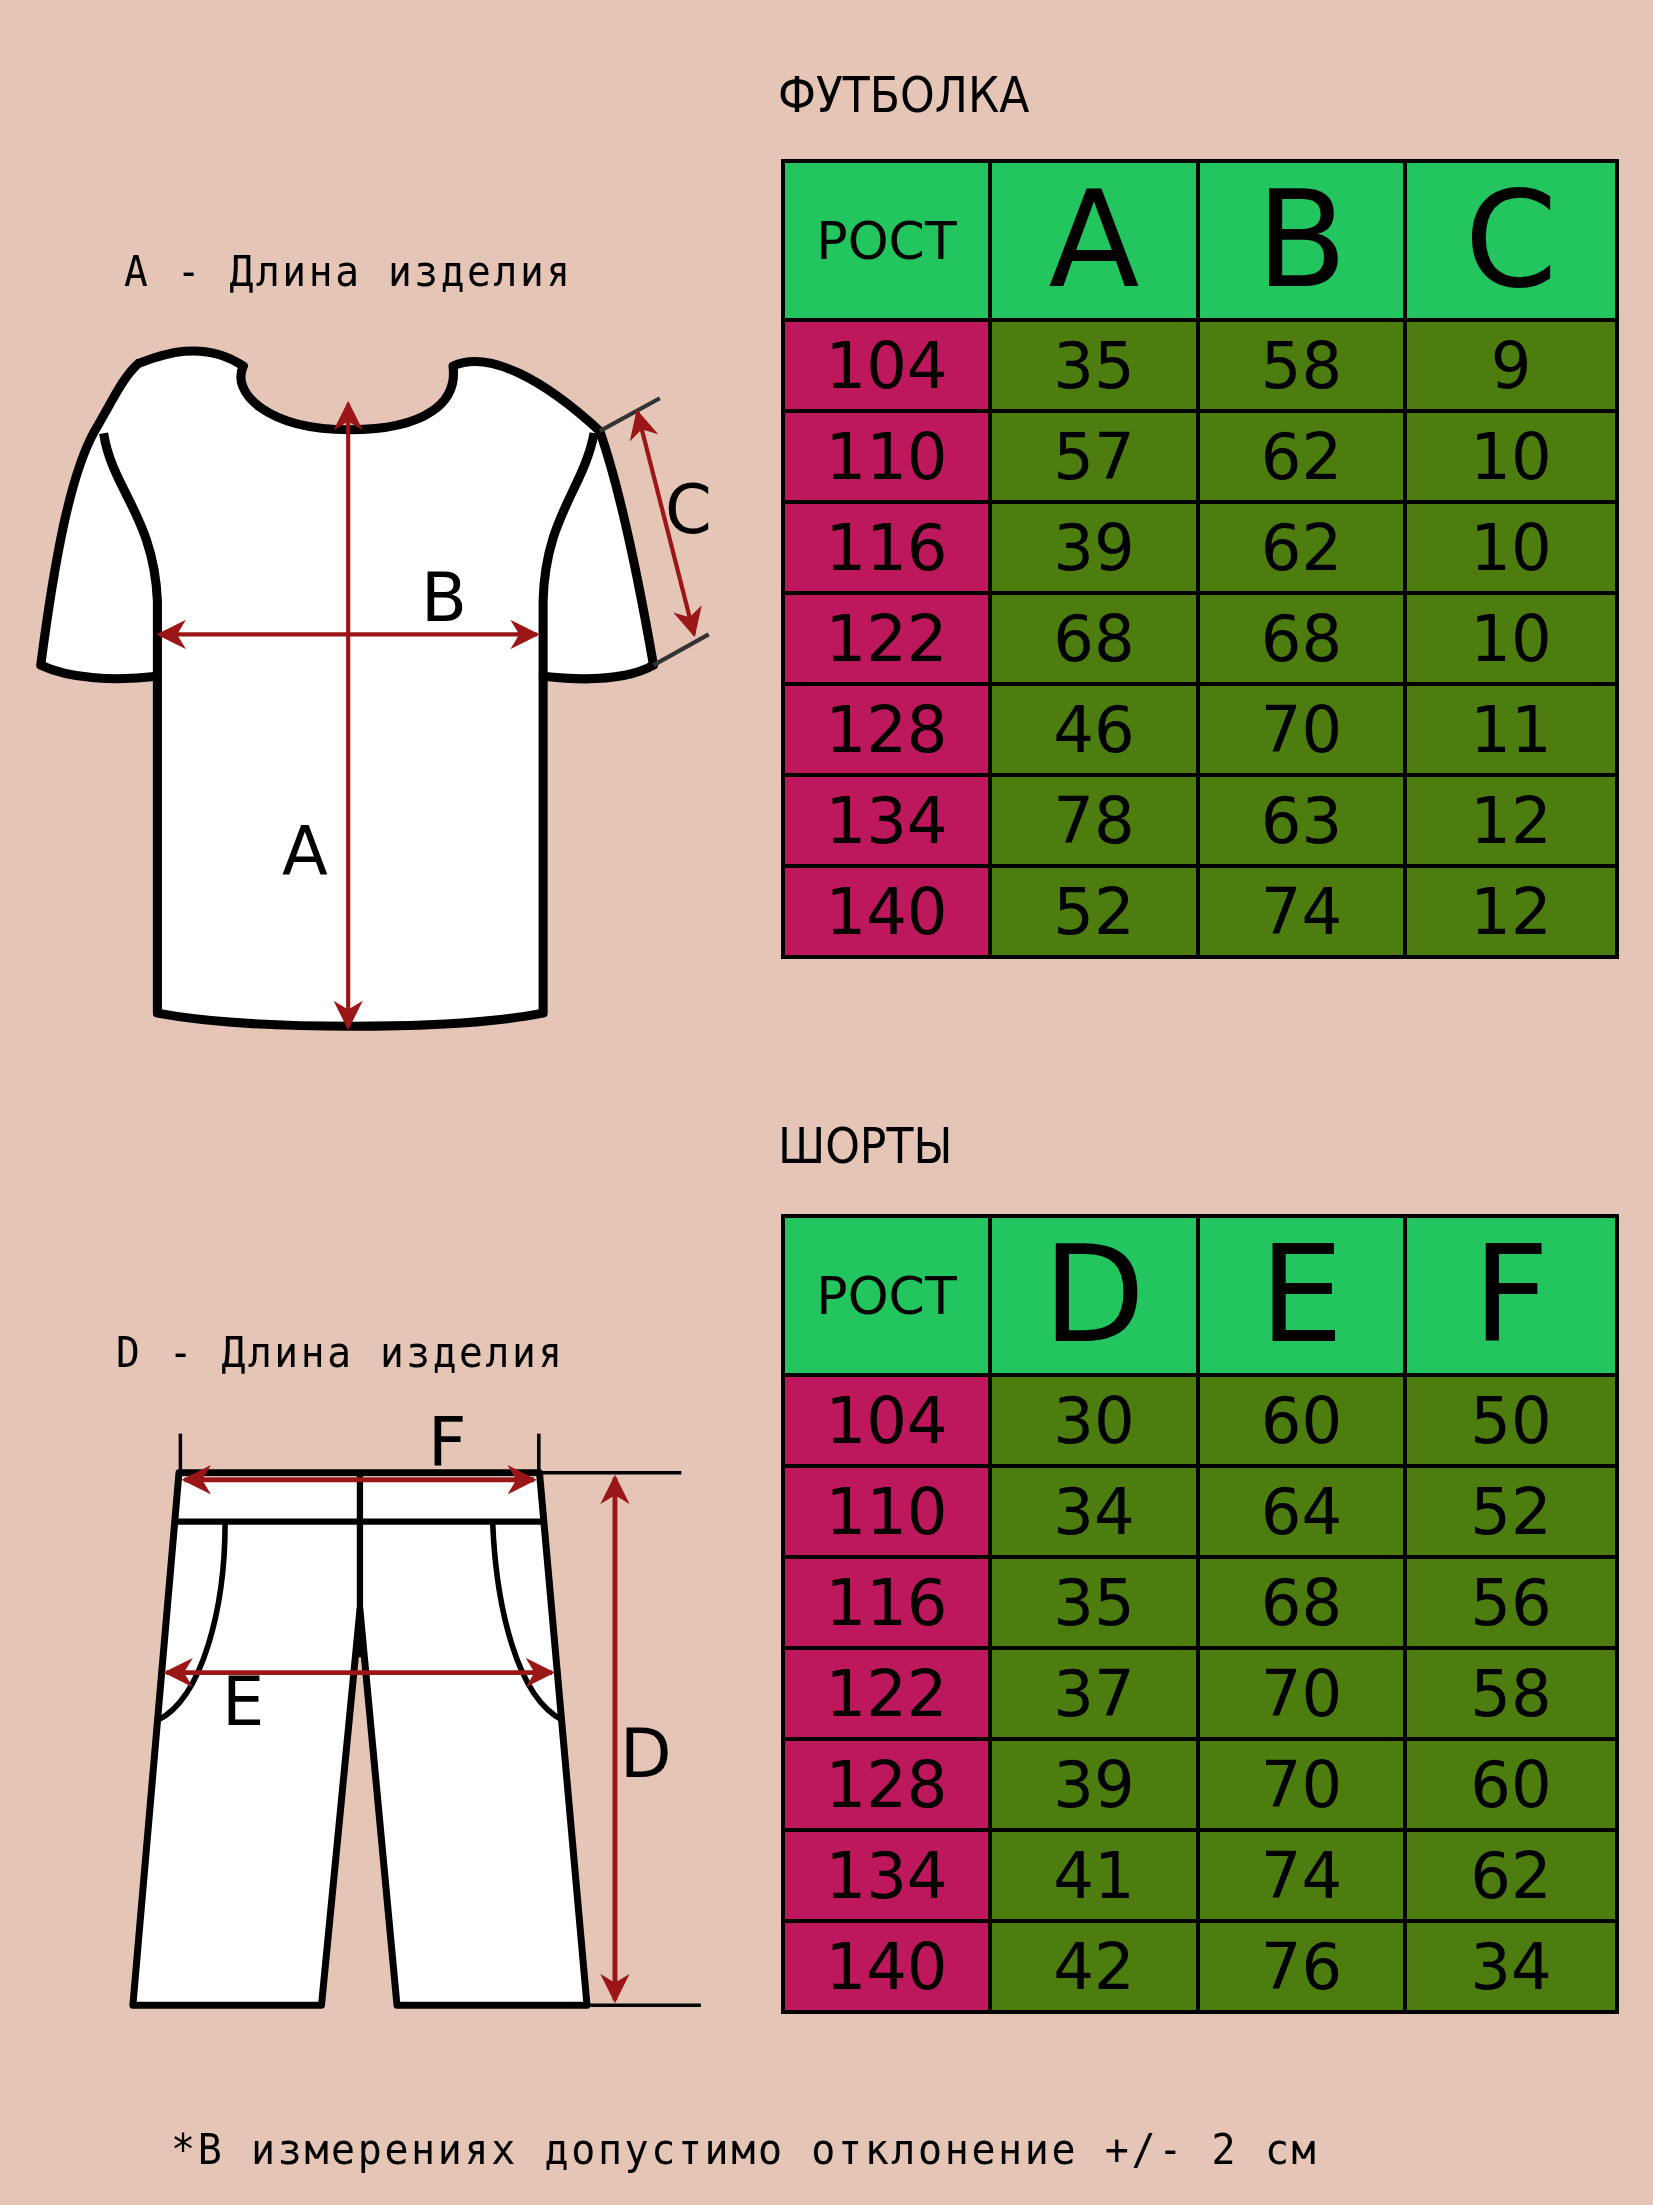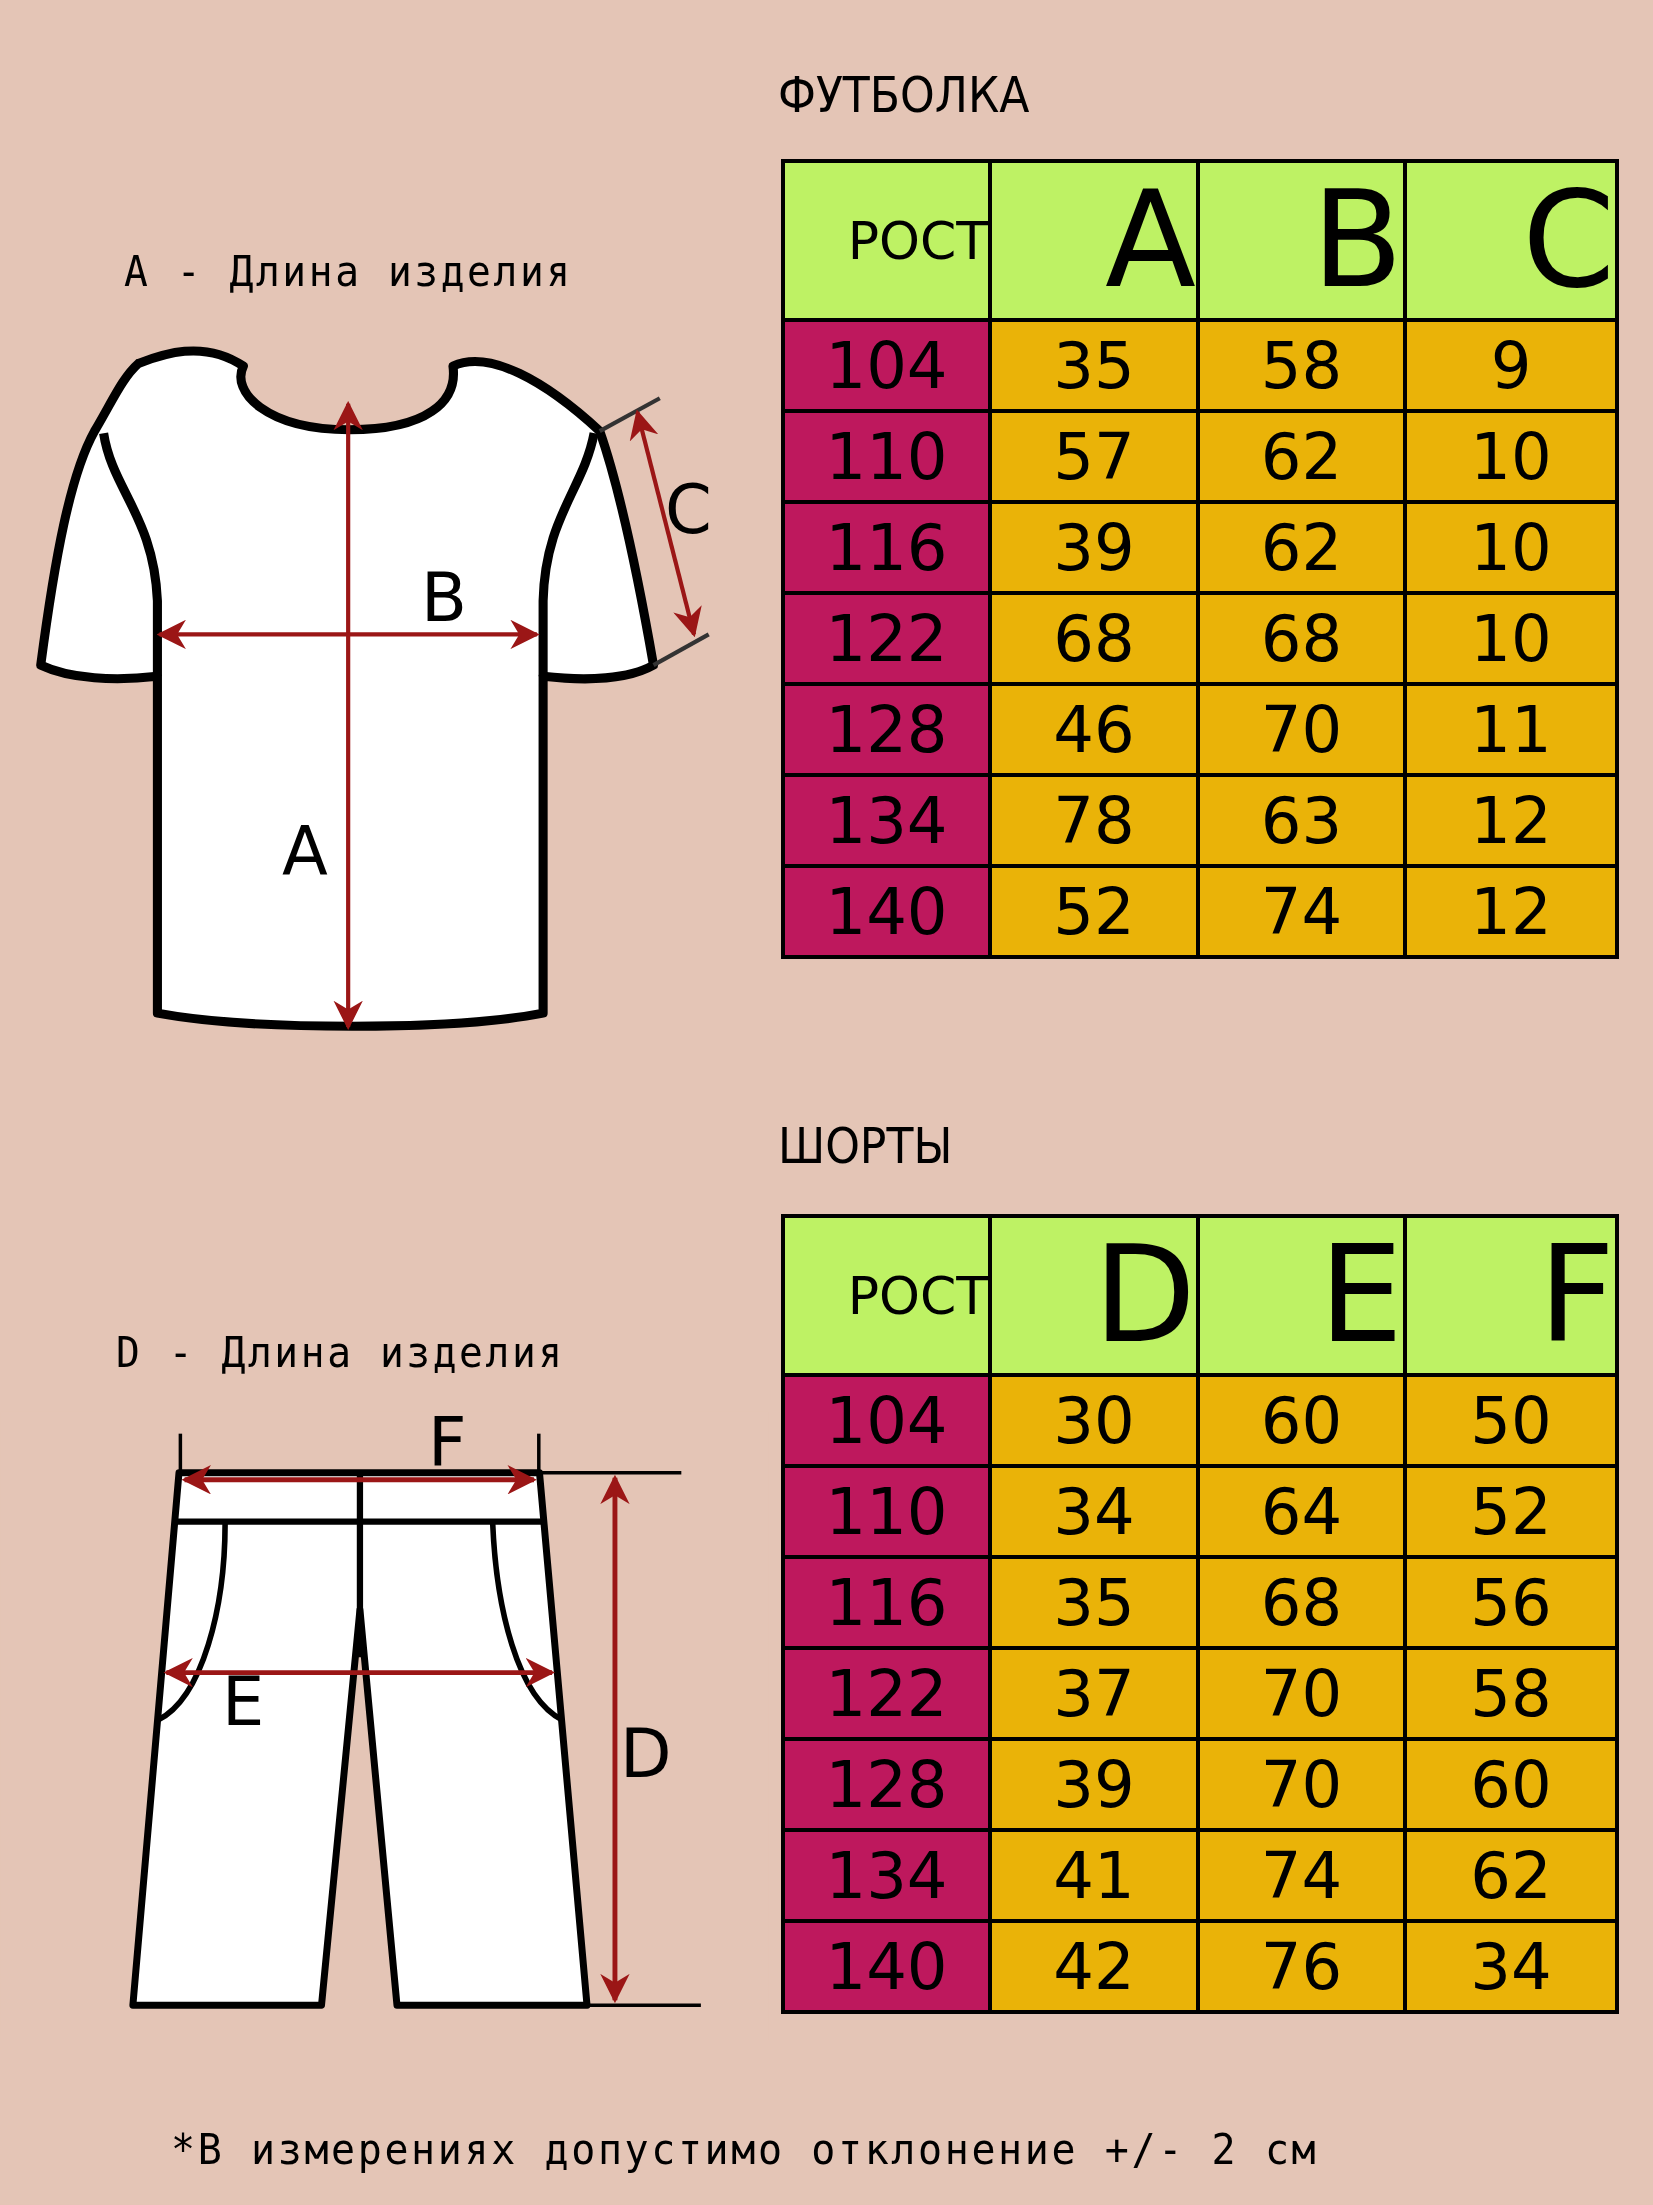--- a/index.html
+++ b/index.html
@@ -2,24 +2,24 @@
 <html style="font-size:11.2px"><head>
 <meta charset="utf-8">
 <style>
   html, body { margin:0; padding:0; }
   body { width:1654px; height:2205px; background:#e4c5b6; position:relative; overflow:hidden; font-family:"DejaVu Sans", sans-serif; color:#000; }
   .abs { position:absolute; }
   .legend { position:absolute; font-family:"DejaVu Sans Mono", monospace; font-size:43px; line-height:58px; letter-spacing:2.8px; white-space:pre; transform:scaleX(0.92); transform-origin:left top; }
   .section-title { position:absolute; font-family:"DejaVu Sans", sans-serif; font-size:49px; transform:scaleX(0.9); transform-origin:left top; }
   table.size { position:absolute; border-collapse:collapse; table-layout:fixed; }
   table.size td, table.size th { border:4.9px solid #000; text-align:center; vertical-align:middle; padding:0; }
-  table.size th { background:#bef264; font-weight:normal;text-align:right; }
+  table.size th { background:#22c55e; font-weight:normal; }
   table.size th.rost { font-size:52px; }
   table.size th.letter { font-size:133px; line-height:1; }
-  table.size td { background:#eab308; font-size:64px; height:87px; }
+  table.size td { background:#4d7c0f; font-size:64px; height:87px; }
   table.size td.rost { background:#be185d; }
   table.size tr.head th { height:155px; }
   .footer { position:absolute; left:171px; top:2124px; font-family:"DejaVu Sans Mono", monospace; font-size:43px; letter-spacing:2.8px; white-space:pre; transform:scaleX(0.93); transform-origin:left top; }
   .diagram-label { font-family:"DejaVu Sans", sans-serif; font-size:67px; }
 </style>
 </head>
 <body>
 
 <div class="legend" style="left:124px; top:126px;">
   <div>A - Длина изделия</div>

